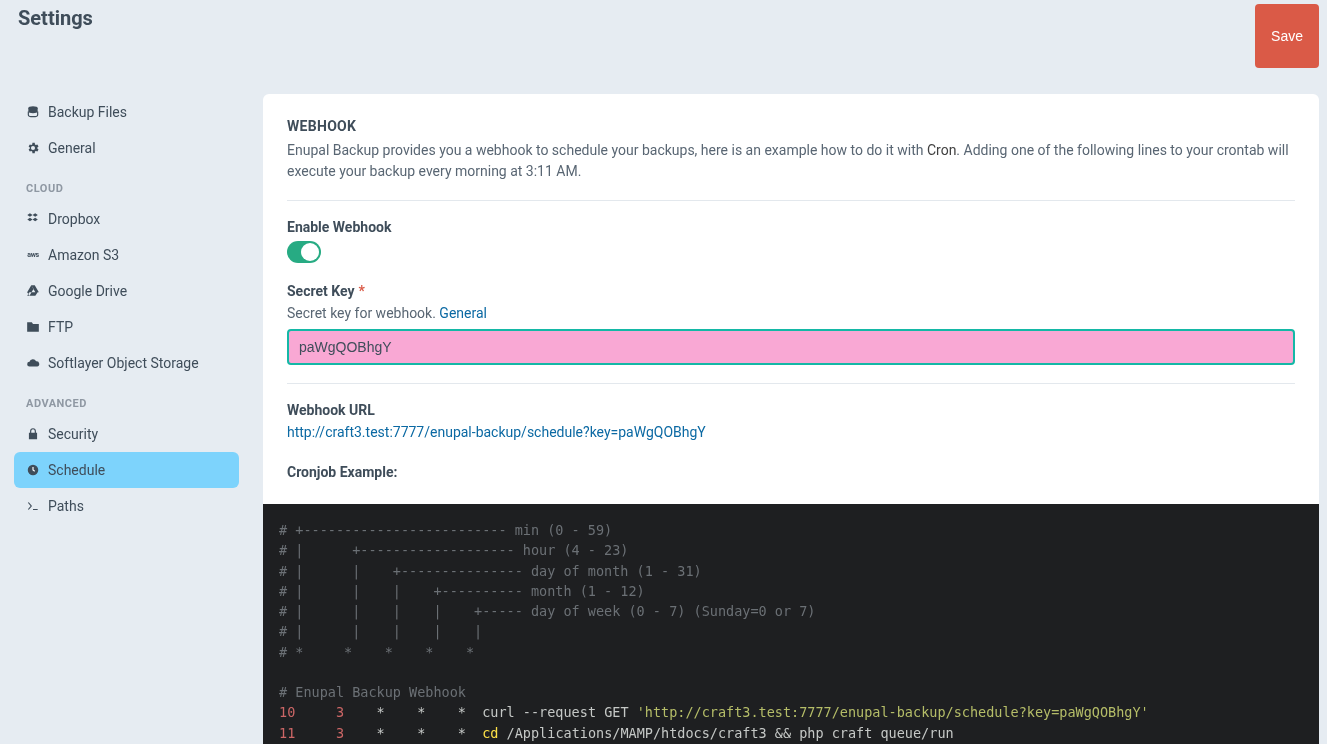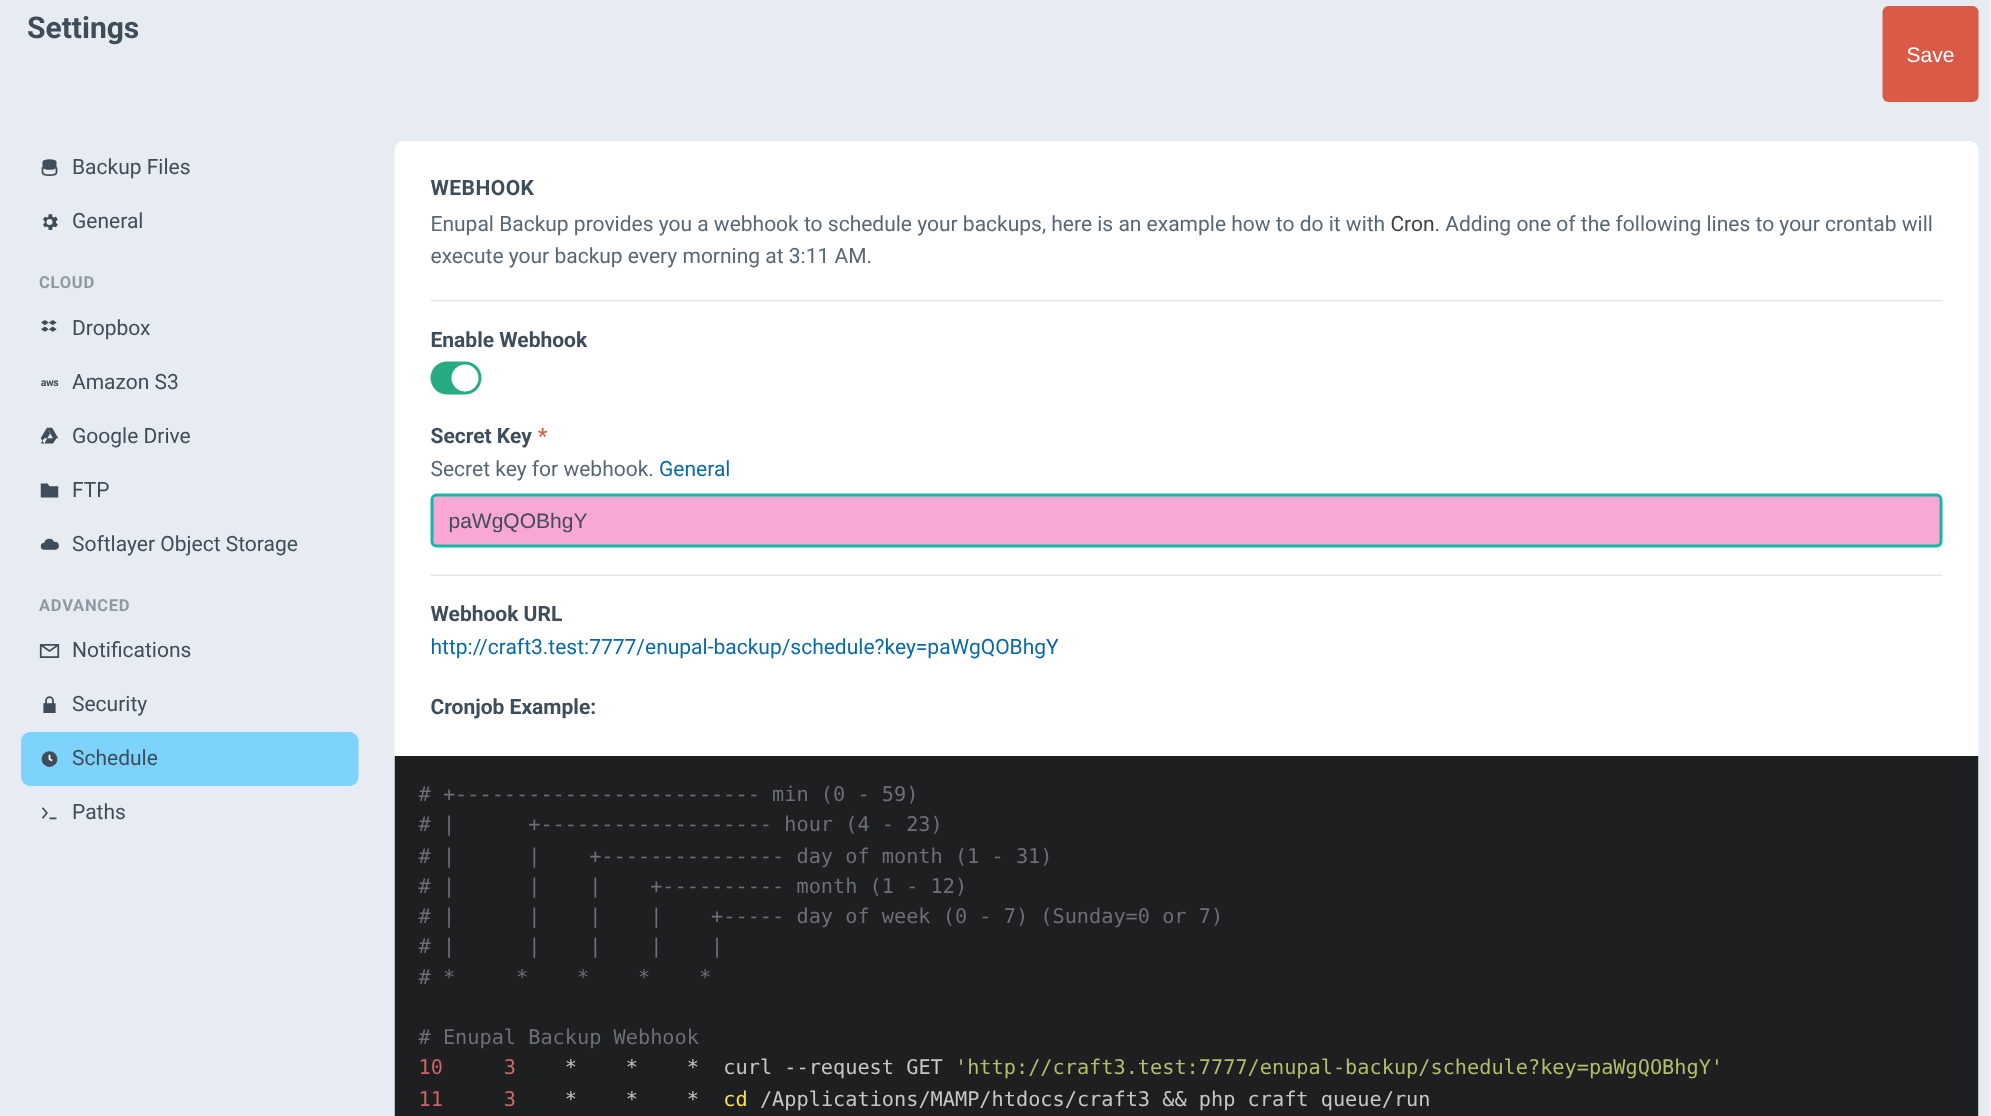--- a/index.html
+++ b/index.html
@@ -206,28 +206,20 @@
       <span class="icon">
         <svg viewBox="0 0 24 24" fill="currentColor">
             <path d="M19 18H6a4 4 0 010-8 6 6 0 0111.3-1A4.5 4.5 0 0119 18z"></path>
           </svg>
       </span>
       <span>Softlayer Object Storage</span>
     </div>
 
     <div class="sidebar-section">ADVANCED</div>
 
-    <div class="sidebar-item">
-      <span class="icon">
-        <svg viewBox="0 0 24 24" fill="currentColor">
-            <path d="M2 5h20v14H2zM2 5l10 7L22 5" fill="none" stroke="currentColor" stroke-width="2"></path>
-          </svg>
-      </span>
-      <span>Notifications</span>
-    </div>
     <div class="sidebar-item">
       <span class="icon">
         <svg viewBox="0 0 24 24" fill="currentColor">
             <path d="M17 10V7a5 5 0 00-10 0v3H5v11h14V10zm-8-3a3 3 0 016 0v3H9z"></path>
           </svg>
       </span>
       <span>Security</span>
     </div>
     <div class="sidebar-item-active">
       <span class="icon">

